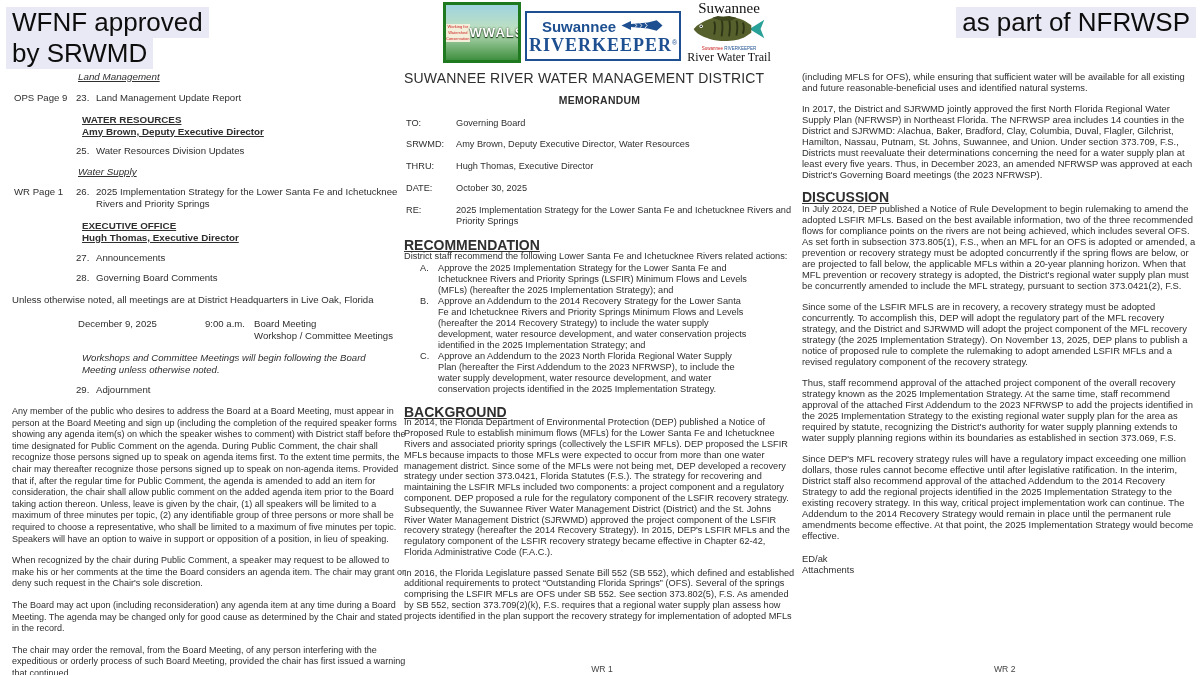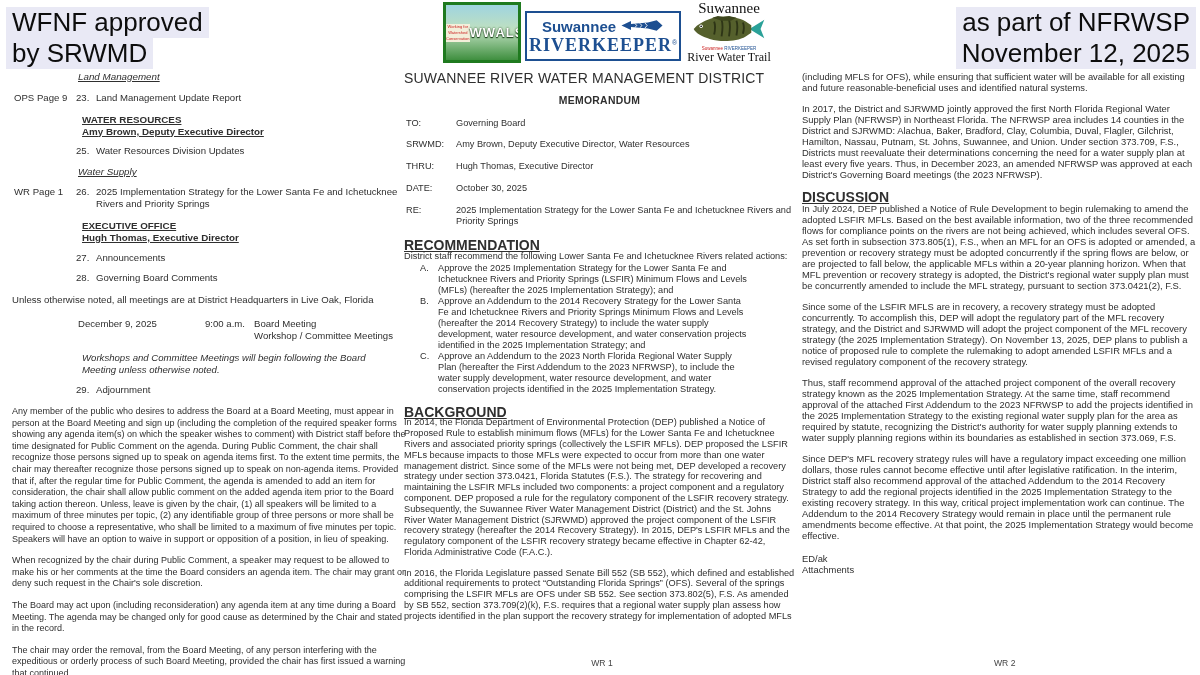--- a/index.html
+++ b/index.html
@@ -49,37 +49,36 @@
   .mt12{margin-top:12px;} .mt14{margin-top:14px;}
   .meeting-row{display:grid;grid-template-columns:66px 127px 49px 1fr;}
   .note-italic{font-style:italic;margin-left:70px;width:312px;}
   .para{font-size:9px;line-height:11.6px;margin-top:10px;text-align:left;}
 
   .memo-title{text-align:left;font-size:14px;margin-top:8px;letter-spacing:.2px;}
   .memo-doctype{text-align:center;font-size:10.4px;font-weight:bold;margin-top:12px;letter-spacing:.3px;}
   .memo-field{display:grid;grid-template-columns:50px 1fr;margin-top:11px;padding-left:2px;}
   .sec-head{font-weight:bold;text-decoration:underline;font-size:14px;}
   .rec-item{display:grid;grid-template-columns:18px 312px;margin-top:1px;padding-left:16px;}
-  .page-footer{position:absolute;bottom:6px;width:100%;text-align:center;font-size:8.6px;color:#444;}
+  .page-footer{position:absolute;bottom:0;width:100%;text-align:center;font-size:8.6px;color:#444;}
   .pf-right{text-align:left;padding-left:192px;}
   .sig{margin-top:12px;line-height:11px;}
 </style>
 </head>
 <body>
 
 <div class="canvas">
 
   <div class="ov ov-left">
     <span class="hl">WFNF approved</span><br>
     <span class="hl">by SRWMD</span>
   </div>
 
   <div class="ov ov-right">
     <span class="hl">as part of NFRWSP</span><br>
-    <span class="hl">November 12, 2025</span>
   </div>
 
   <div class="logo-wwals">
     <div class="wwals-banner">Working for Watershed Conservation</div>
     <div class="wwals-title">WWALS</div>
     <div>
       <div class="wwals-sub">WWALS Watershed Coalition</div>
       <div class="wwals-url">www.wwals.net</div>
     </div>
   </div>

